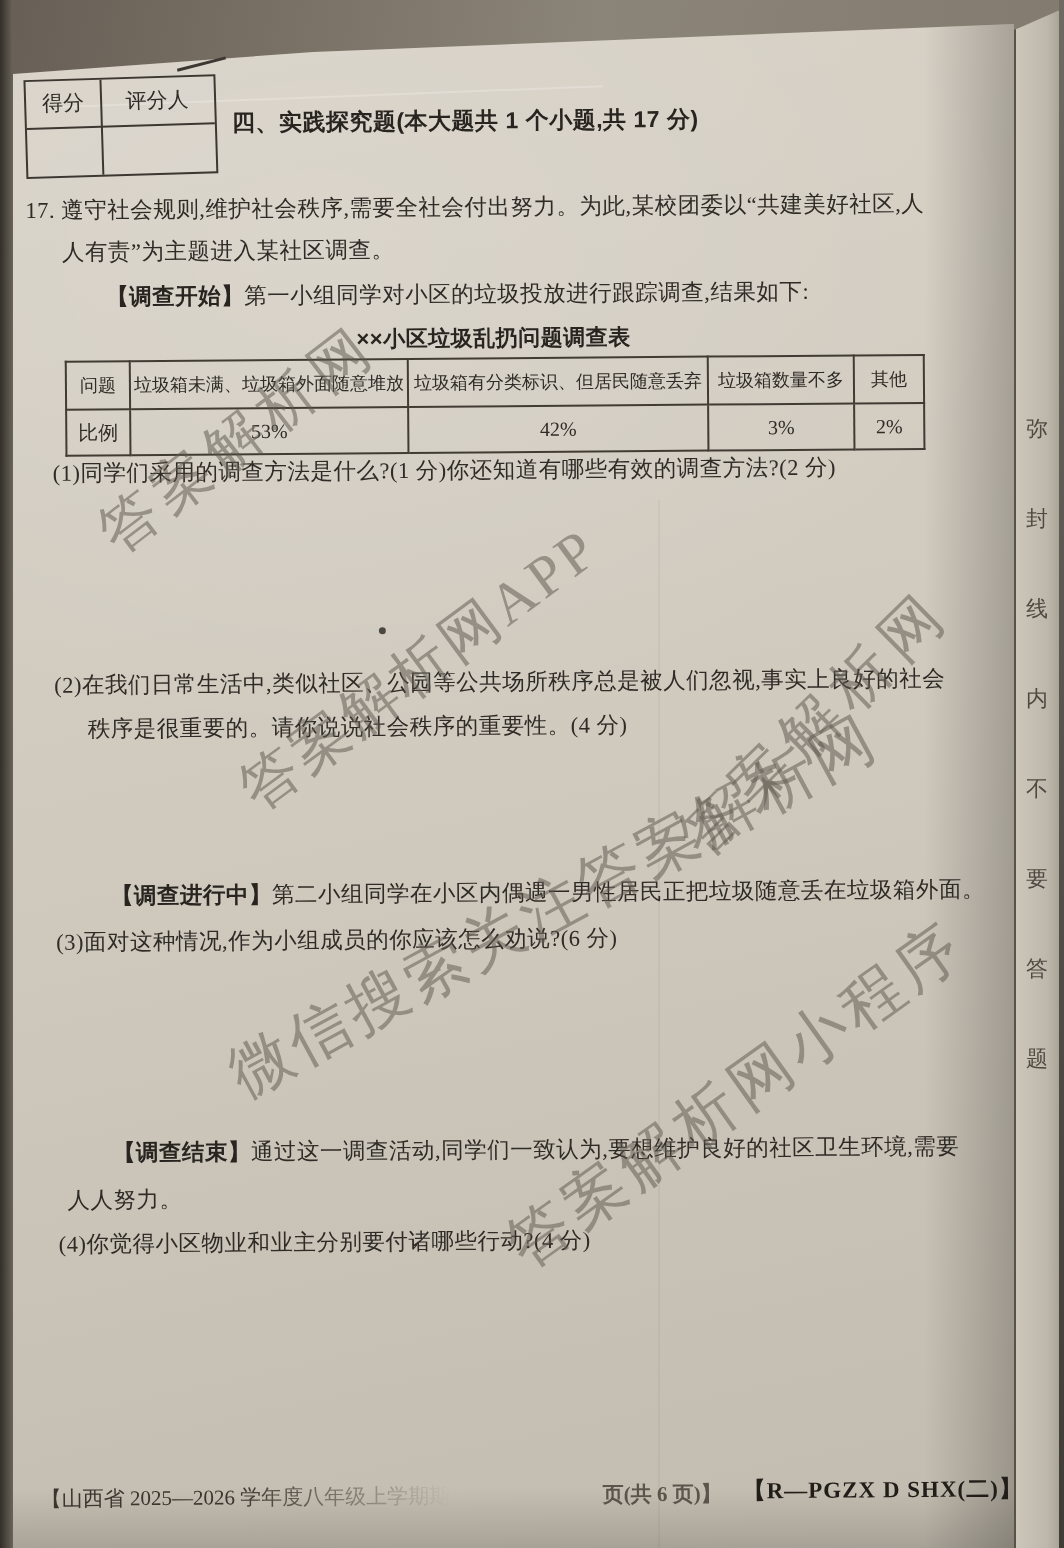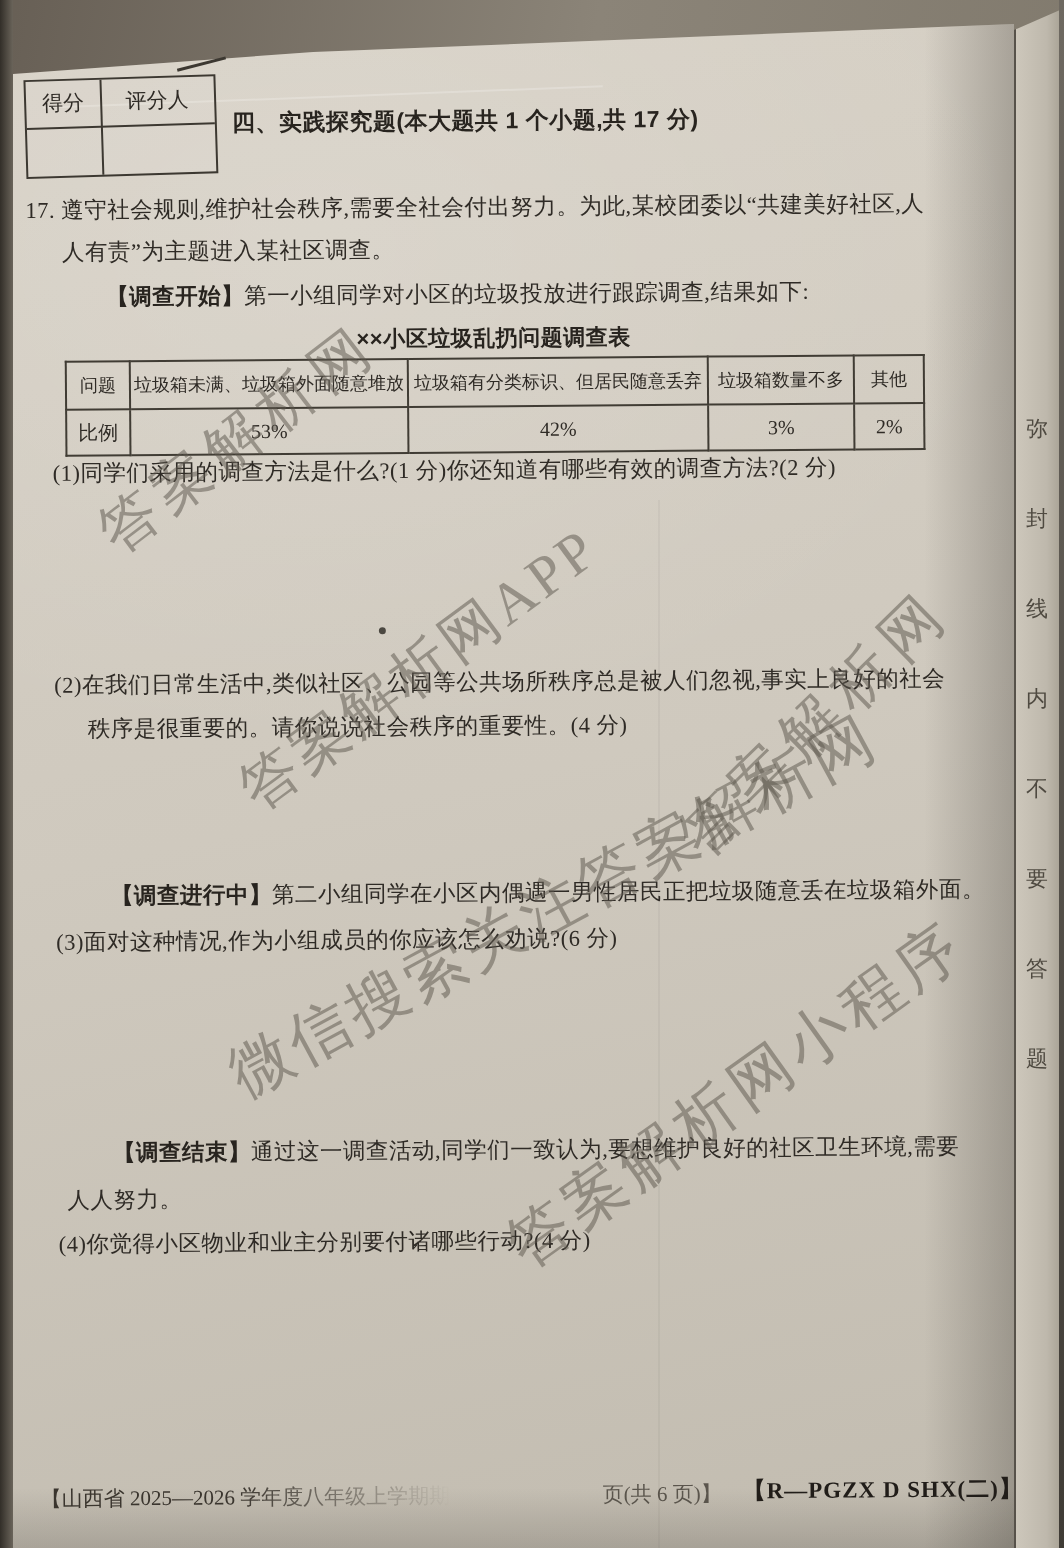--- a/index.html
+++ b/index.html
@@ -82,21 +82,21 @@
 
   .ink-dot { position:absolute; left:380px; top:626px; width:7px; height:7px;
     border-radius:50%; background:rgba(52,48,42,0.85); }
 
   
   .footer-left { position:absolute; left:35px; top:1481px; font-size:21px; color:#3a352e;
     white-space:nowrap;
     -webkit-mask-image:linear-gradient(to right,#000 45%, transparent 95%);
     mask-image:linear-gradient(to right,#000 45%, transparent 95%); }
   .footer-mid { position:absolute; left:597px; top:1481px; font-size:21px;
-    color:#413c34; opacity:0.8; white-space:nowrap; }
+    color:#413c34; opacity:0.8; white-space:nowrap;font-weight:bold; }
   .footer-right { position:absolute; left:737px; top:1477px; font-size:23px; font-weight:700;
     color:#211d19; letter-spacing:1px; white-space:nowrap; }
 </style>
 </head>
 <body>
 
 <div class="page">
   <div class="edge-left"></div>
 
   <div class="paper">

